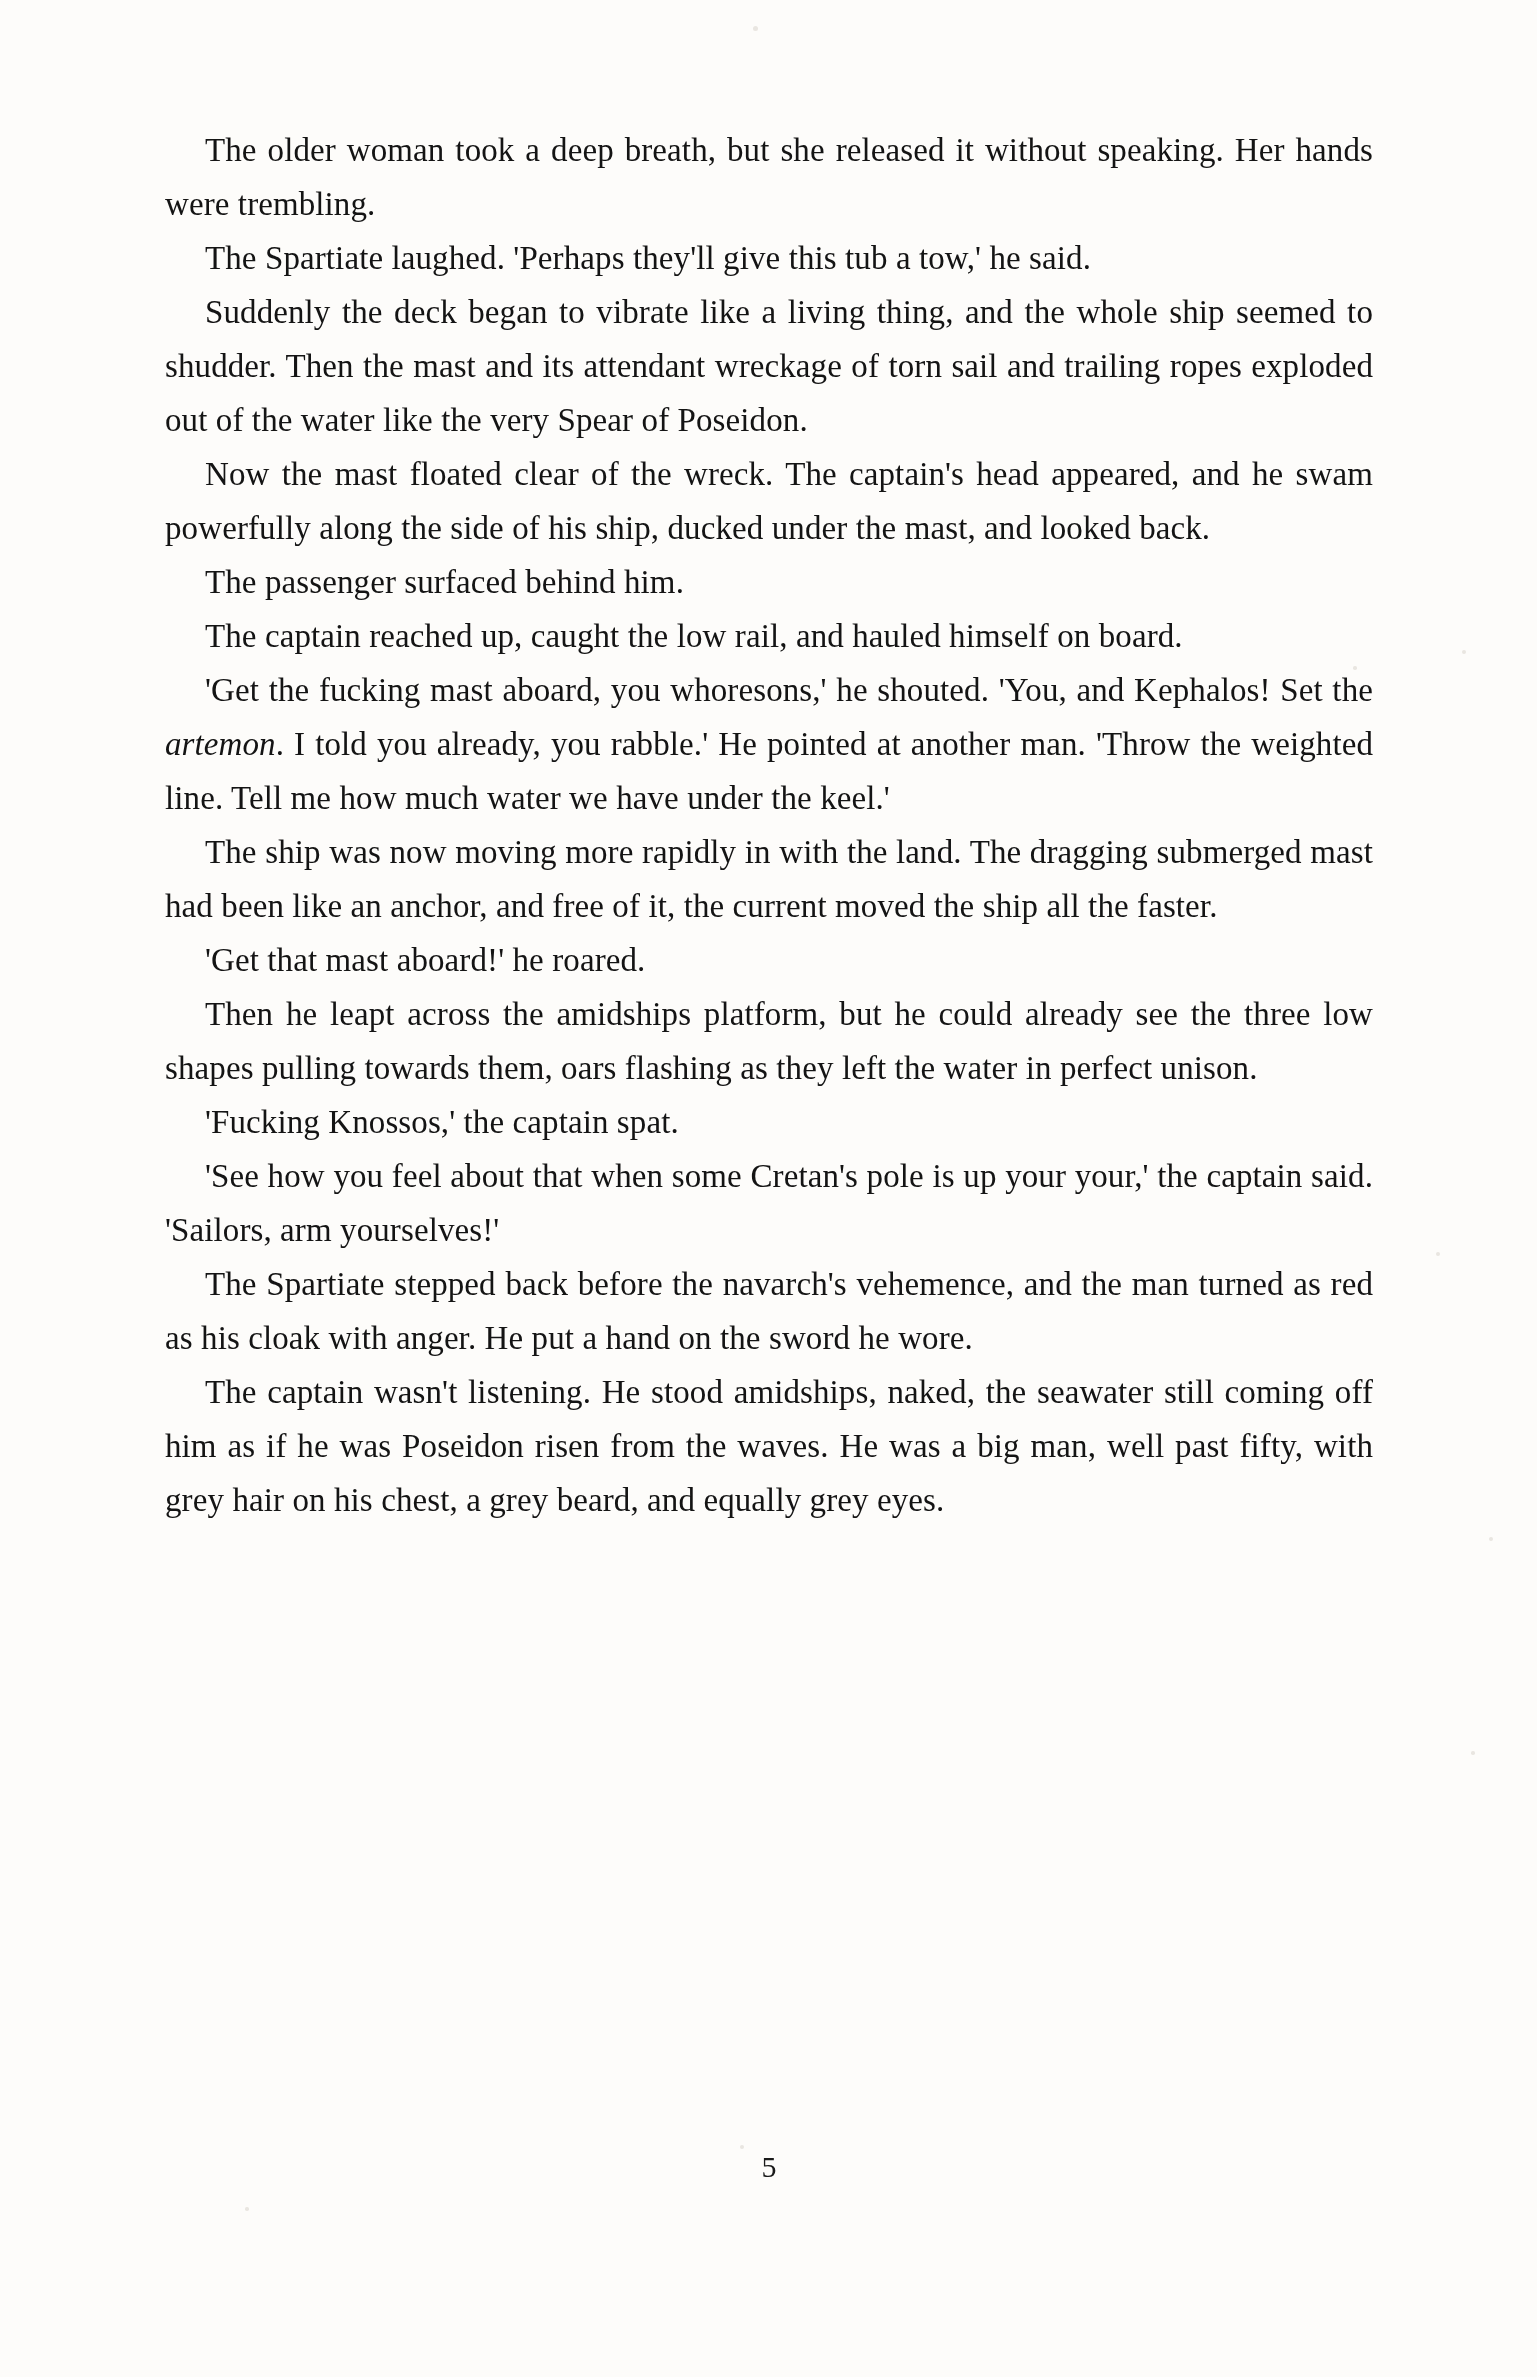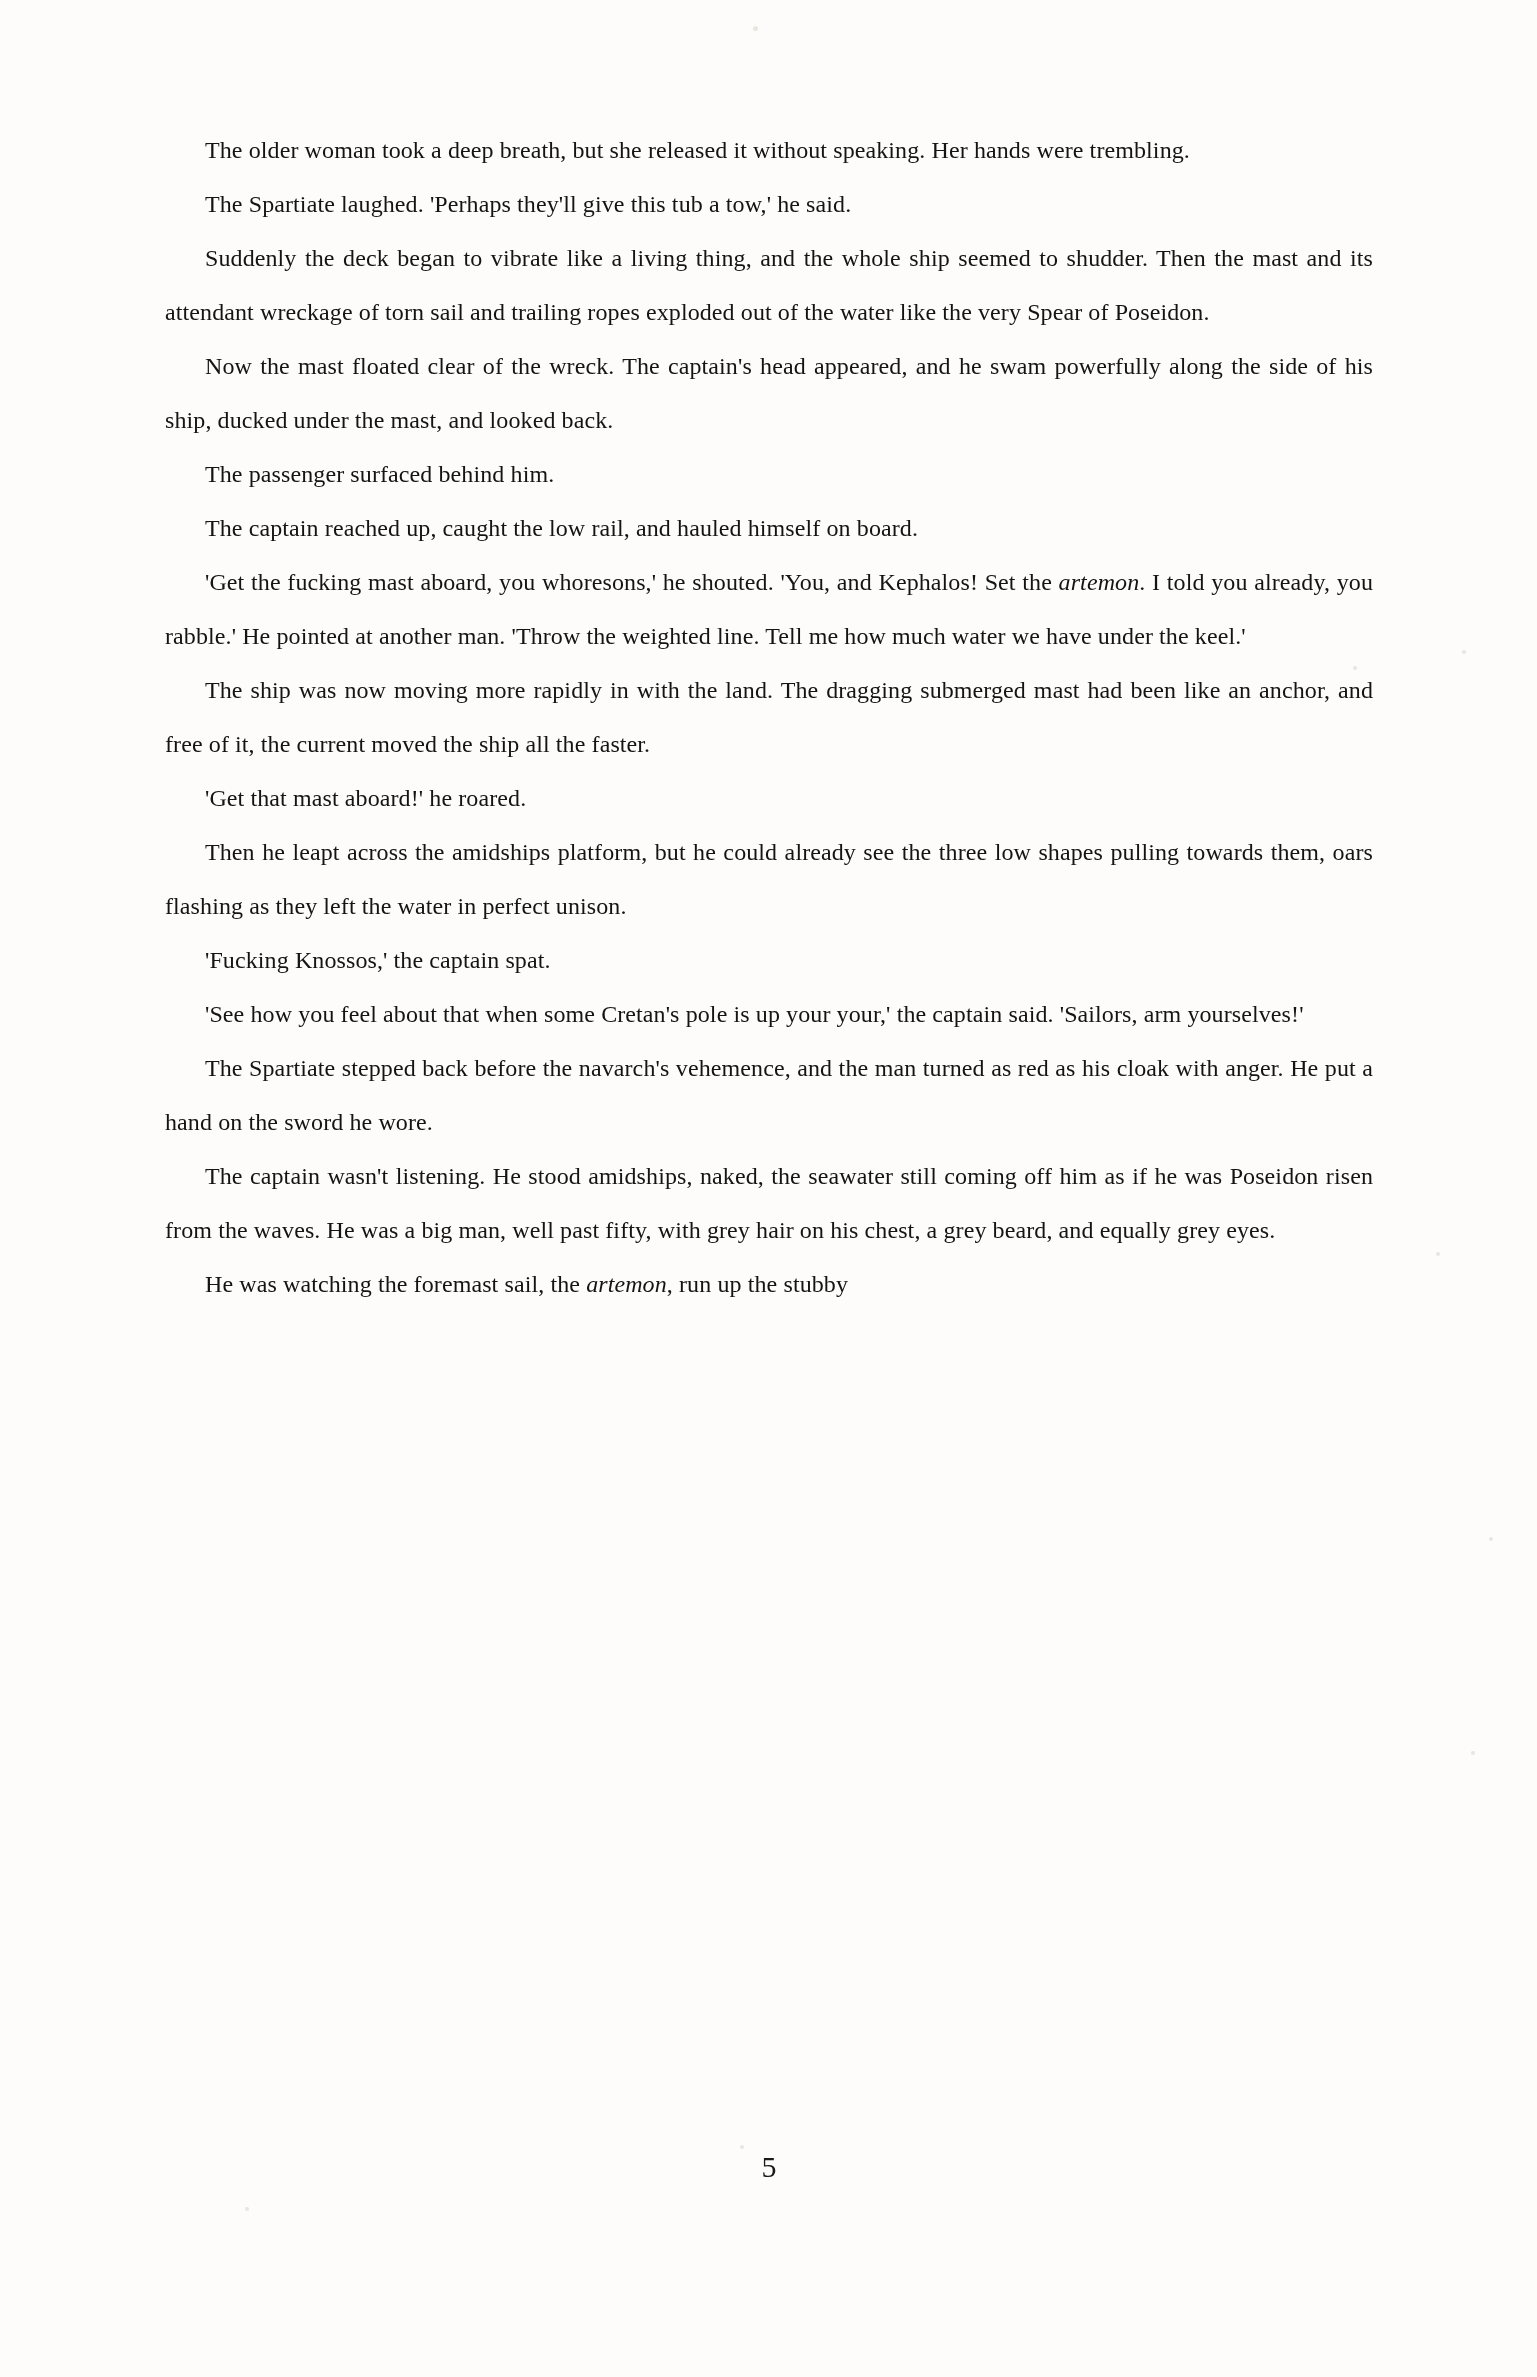--- a/index.html
+++ b/index.html
@@ -22,21 +22,21 @@
     height: 2377px;
     background: #fdfcfa;
   }
   .page-inner {
     position: absolute;
     top: 123px;
     left: 165px;
     width: 1208px;
   }
   .body-text {
-    font-size: 24px;
+    font-size: 33px;
     line-height: 54px;
     text-align: justify;
     text-justify: inter-word;
     color: #141414;
     letter-spacing: 0.1px;
   }
   .body-text p {
     margin: 0;
     text-indent: 40px;
   }
@@ -84,19 +84,18 @@
       <p>The passenger surfaced behind him.</p>
       <p>The captain reached up, caught the low rail, and hauled himself on board.</p>
       <p>'Get the fucking mast aboard, you whoresons,' he shouted. 'You, and Kephalos! Set the <em>artemon</em>. I told you already, you rabble.' He pointed at another man. 'Throw the weighted line. Tell me how much water we have under the keel.'</p>
       <p>The ship was now moving more rapidly in with the land. The dragging submerged mast had been like an anchor, and free of it, the current moved the ship all the faster.</p>
       <p>'Get that mast aboard!' he roared.</p>
       <p>Then he leapt across the amidships platform, but he could already see the three low shapes pulling towards them, oars flashing as they left the water in perfect unison.</p>
       <p>'Fucking Knossos,' the captain spat.</p>
       <p>'See how you feel about that when some Cretan's pole is up your your,' the captain said. 'Sailors, arm yourselves!'</p>
       <p>The Spartiate stepped back before the navarch's vehemence, and the man turned as red as his cloak with anger. He put a hand on the sword he wore.</p>
       <p>The captain wasn't listening. He stood amidships, naked, the seawater still coming off him as if he was Poseidon risen from the waves. He was a big man, well past fifty, with grey hair on his chest, a grey beard, and equally grey eyes.</p>
-      <p>He was watching the foremast sail, the <em>artemon</em>, run up the stubby</p>
     </div>
   </div>
 
   <div class="folio">5</div>
 </div>
 
 
 </body></html>

